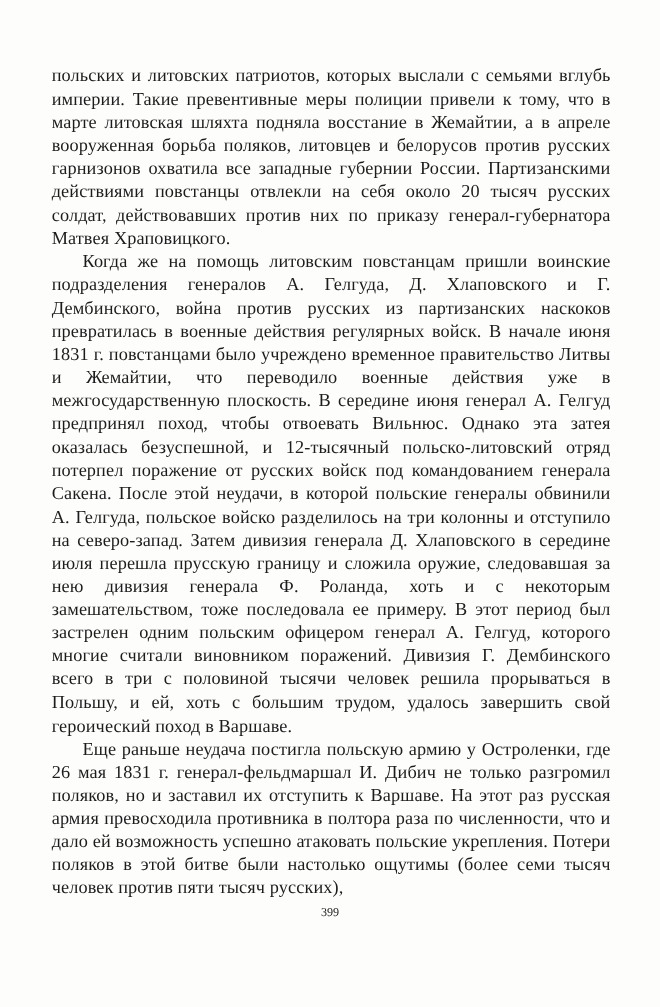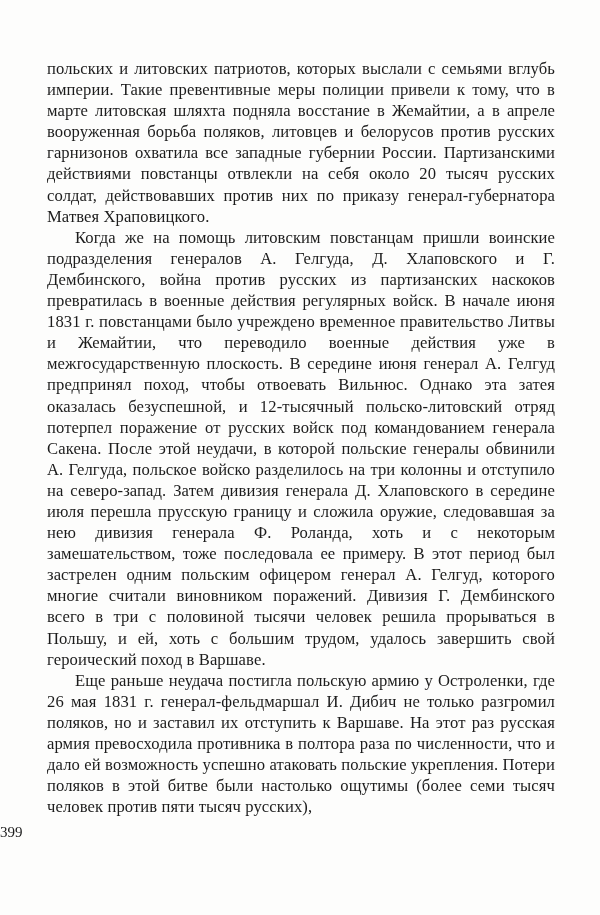--- a/index.html
+++ b/index.html
@@ -34,21 +34,22 @@
     letter-spacing: 0.1px;
   }
   .para.no-indent {
     text-indent: 0;
   }
   .page-number {
     position: absolute;
     left: 0;
     right: 0;
     top: 824px;
-    font-size: 15px;
+    text-align: center;
+    font-size: 11px;
     color: #1c1c1c;
   }
 </style>
 </head>
 <body>
 
 <div class="page">
   <div class="text-block">
     <p class="para no-indent">польских и литовских патриотов, которых выслали с семьями вглубь империи. Такие превентивные меры полиции привели к тому, что в марте литовская шляхта подняла восстание в Жемайтии, а в апреле вооруженная борьба поляков, литовцев и белорусов против русских гарнизонов охватила все западные губернии России. Партизанскими действиями повстанцы отвлекли на себя около 20 тысяч русских солдат, действовавших против них по приказу генерал-губернатора Матвея Храповицкого.</p>
     <p class="para">Когда же на помощь литовским повстанцам пришли воинские подразделения генералов А. Гелгуда, Д. Хлаповского и Г. Дембинского, война против русских из партизанских наскоков превратилась в военные действия регулярных войск. В начале июня 1831 г. повстанцами было учреждено временное правительство Литвы и Жемайтии, что переводило военные действия уже в межгосударственную плоскость. В середине июня генерал А. Гелгуд предпринял поход, чтобы отвоевать Вильнюс. Однако эта затея оказалась безуспешной, и 12-тысячный польско-литовский отряд потерпел поражение от русских войск под командованием генерала Сакена. После этой неудачи, в которой польские генералы обвинили А. Гелгуда, польское войско разделилось на три колонны и отступило на северо-запад. Затем дивизия генерала Д. Хлаповского в середине июля перешла прусскую границу и сложила оружие, следовавшая за нею дивизия генерала Ф. Роланда, хоть и с некоторым замешательством, тоже последовала ее примеру. В этот период был застрелен одним польским офицером генерал А. Гелгуд, которого многие считали виновником поражений. Дивизия Г. Дембинского всего в три с половиной тысячи человек решила прорываться в Польшу, и ей, хоть с большим трудом, удалось завершить свой героический поход в Варшаве.</p>

